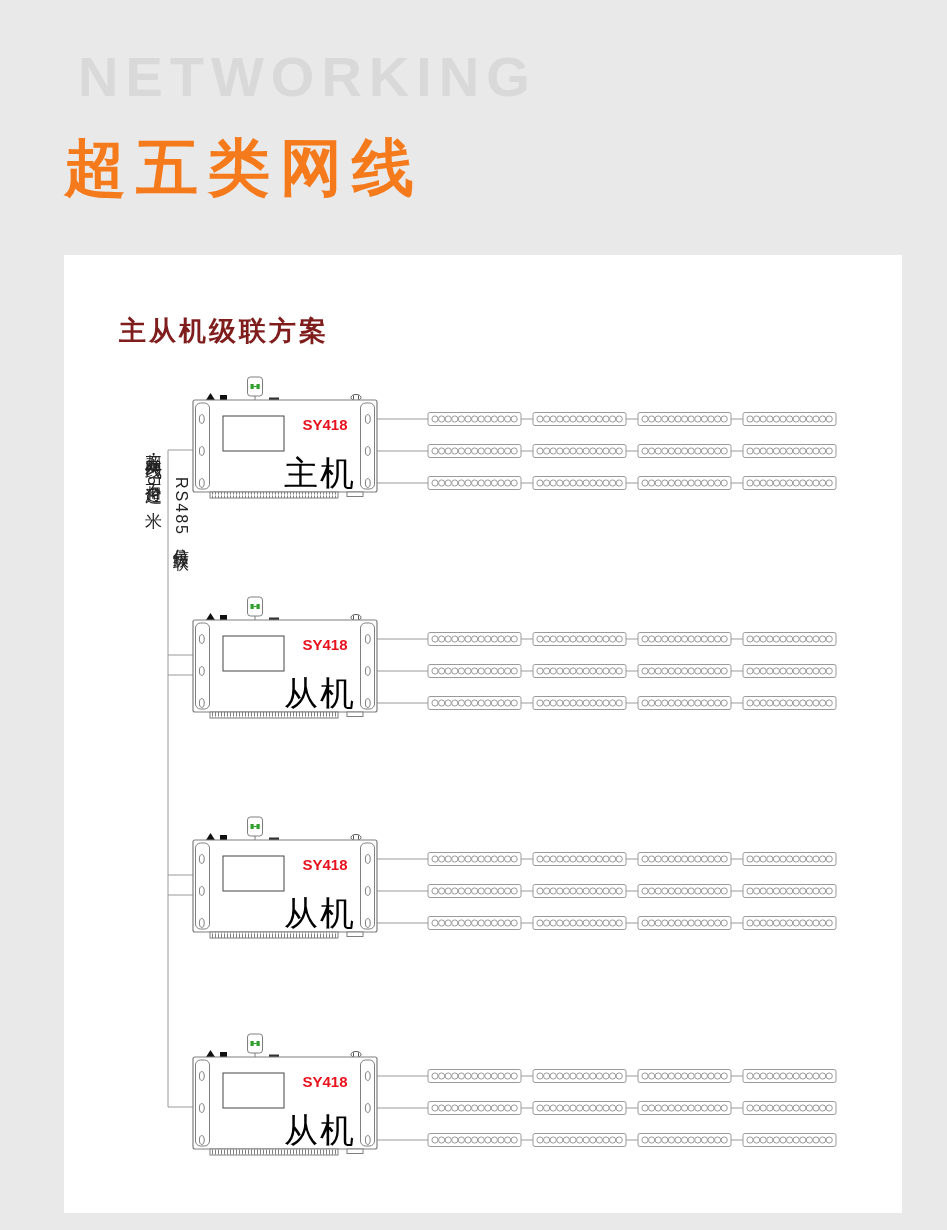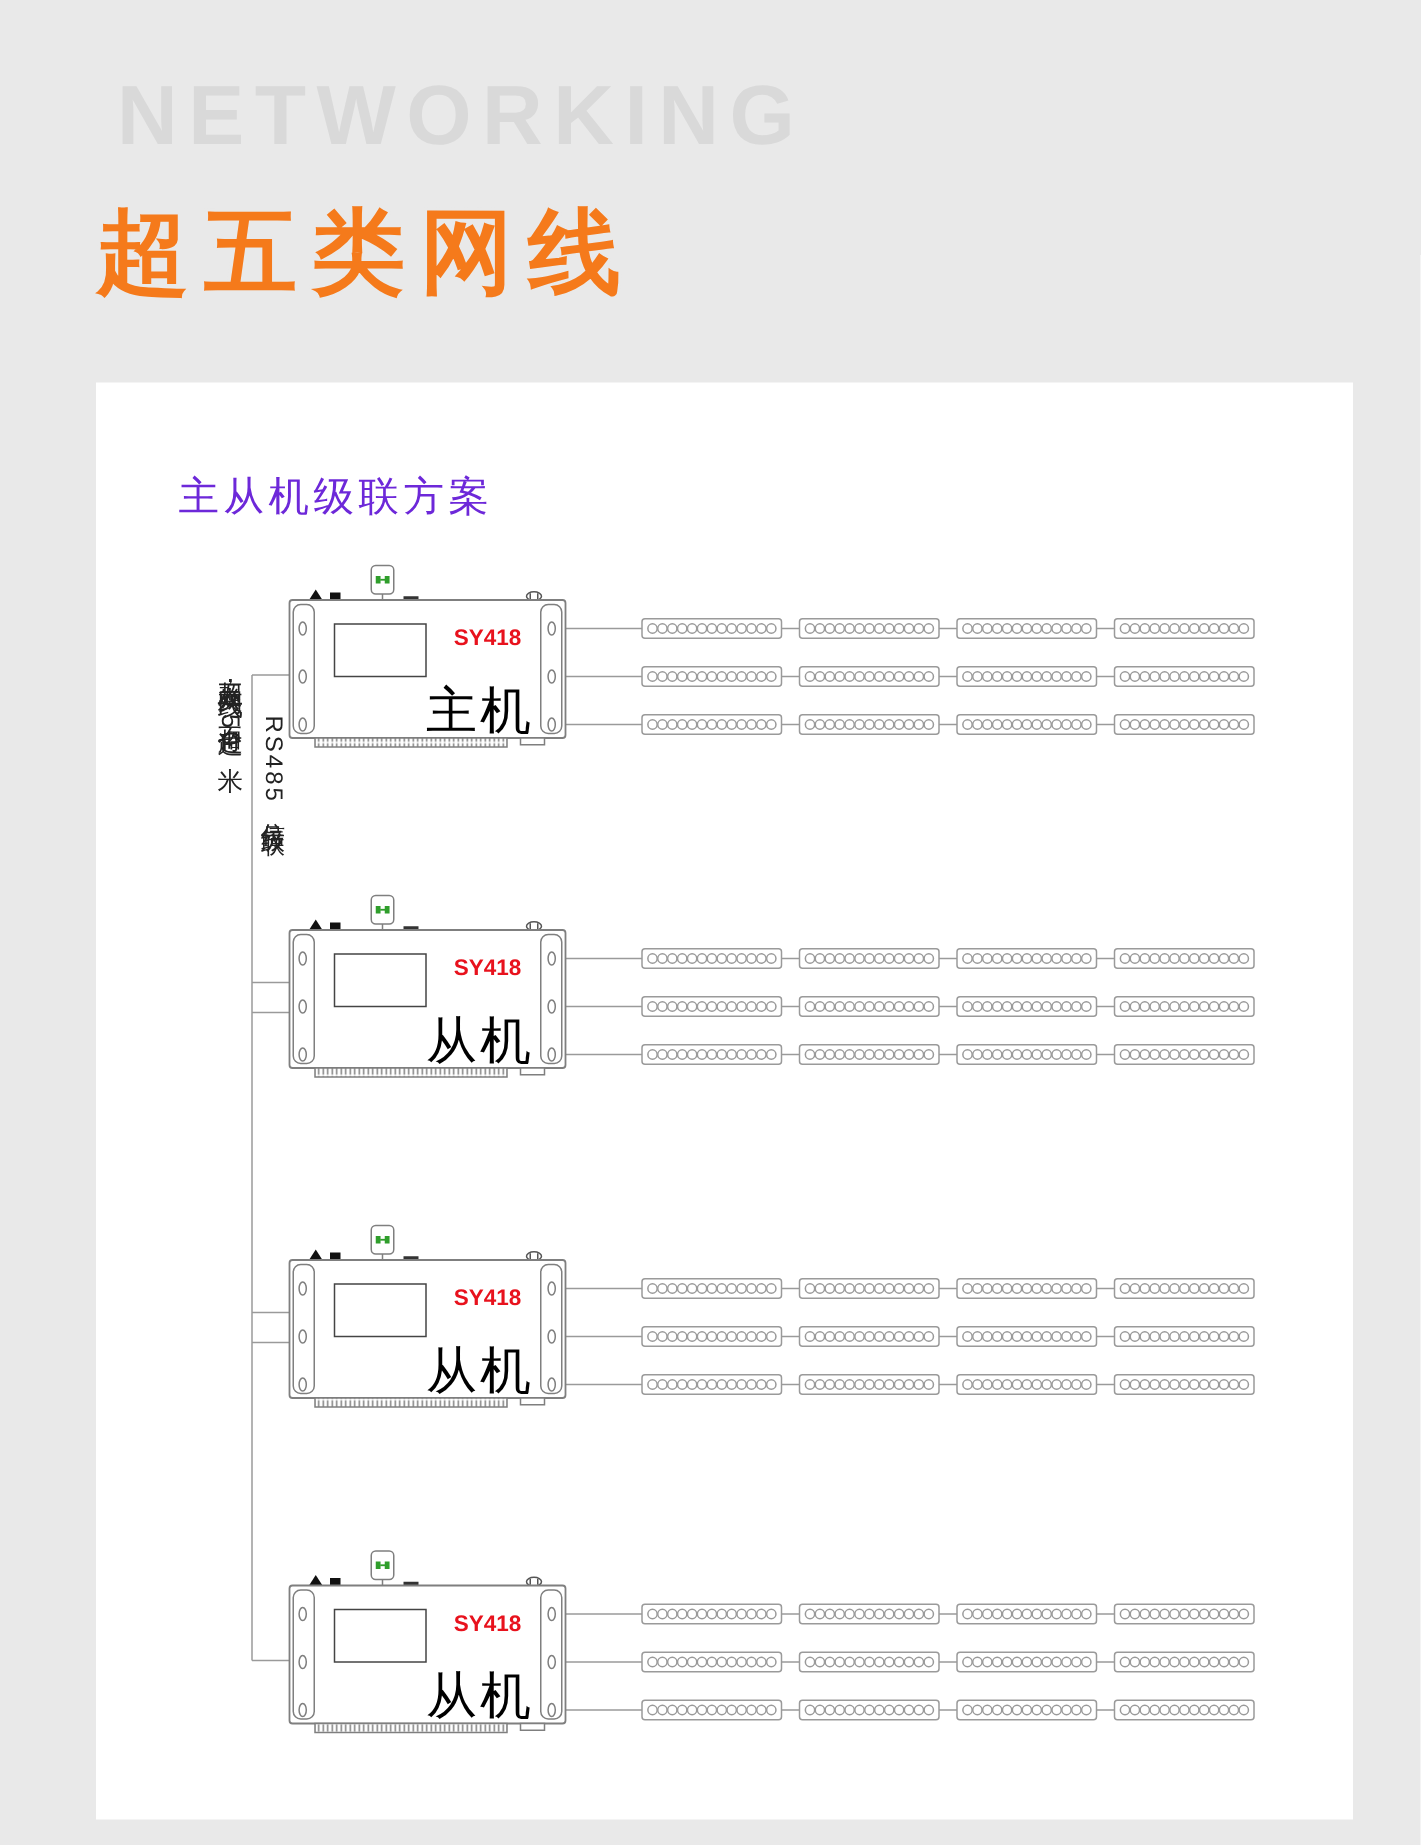--- a/index.html
+++ b/index.html
@@ -19,21 +19,21 @@
     color:#f57a1b;
     text-shadow:2px 0 0 #e9e9e9,-2px 0 0 #e9e9e9,0 2px 0 #e9e9e9,0 -2px 0 #e9e9e9,2px 2px 0 #e9e9e9,-2px -2px 0 #e9e9e9;
     white-space:nowrap;z-index:2;
   }
   .panel{
     position:absolute;left:64px;top:255px;width:838px;height:958px;
     background:#ffffff;
   }
   .panel-heading{
     position:absolute;left:55px;top:58px;
-    font-size:27px;font-weight:400;letter-spacing:3px;color:#6d28d9;
+    font-size:27px;font-weight:700;letter-spacing:3px;color:#7f1d1d;
     white-space:nowrap;
   }
   .vlabel{
     position:absolute;
     writing-mode:vertical-rl;text-orientation:mixed;
     color:#222;white-space:nowrap;
   }
   .vlabel-left{left:78px;top:186px;font-size:17px;letter-spacing:2px;}
   .vlabel-right{left:106px;top:222px;font-size:16px;letter-spacing:2px;}
   #diagram{position:absolute;left:0;top:0;}

